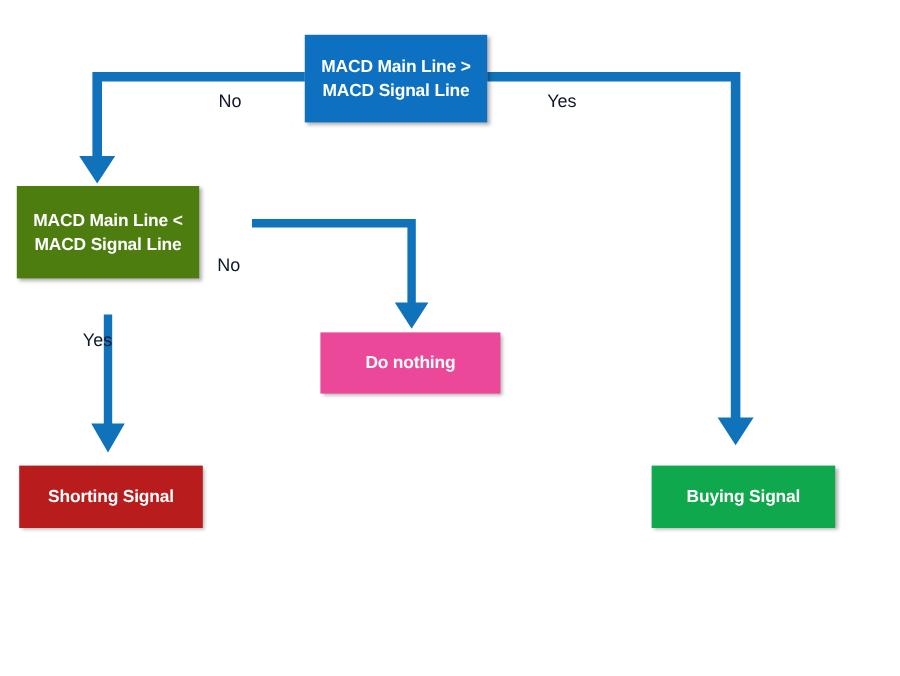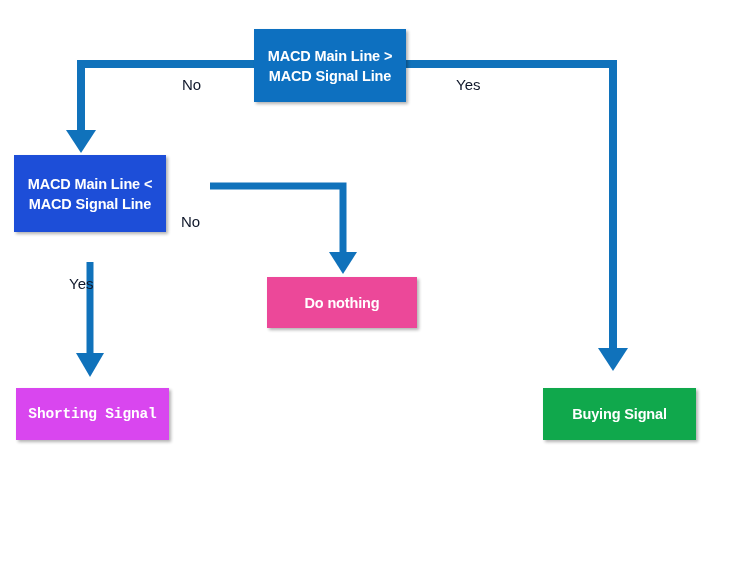--- a/index.html
+++ b/index.html
@@ -41,26 +41,26 @@
     box-sizing: border-box;
     display: flex;
     align-items: center;
     justify-content: center;
     text-align: center;
     color: #ffffff;
     font-weight: bold;
     font-size: 14.5px;
     line-height: 20px;
     letter-spacing: -0.15px;
-    padding: 16px 6px;
+    padding: 0 6px;
     box-shadow: 2px 2px 3px rgba(0,0,0,0.30);
   }
   .node.blue  { background: #0d70c0; }
   .node.red   { background: #fa0000; }
-  .node.green { background: #10a84c; align-items: flex-end; }
+  .node.green { background: #10a84c; }
 
   #node-decision-main { left: 254px; top: 29px;  width: 152px; height: 73px; }
   #node-decision-sec  { left: 14px;  top: 155px; width: 152px; height: 77px; }
   #node-do-nothing    { left: 267px; top: 277px; width: 150px; height: 51px; }
   #node-shorting      { left: 16px;  top: 388px; width: 153px; height: 52px; }
   #node-buying        { left: 543px; top: 388px; width: 153px; height: 52px; }
 
   
   .edge-label {
     position: absolute;
@@ -112,29 +112,29 @@
     <g>
       <path d="M 90,262 L 90,363" fill="none" stroke="#1072bb" stroke-width="7" stroke-linecap="butt" stroke-linejoin="miter"></path>
       <polygon points="90,377 76,353 104,353" fill="#1072bb"></polygon>
     </g>
   </svg>
 
   <div class="node blue" id="node-decision-main" style="background: rgb(13, 112, 192);">
     <span>MACD Main Line &gt; MACD Signal Line</span>
   </div>
 
-  <div class="node blue" id="node-decision-sec" style="background: #1d4ed8;">
+  <div class="node blue" id="node-decision-sec" style="background: #4d7c0f;">
     <span>MACD Main Line &lt; MACD Signal Line</span>
   </div>
 
   <div class="node blue" id="node-do-nothing" style="background: #ec4899;">
     <span>Do nothing</span>
   </div>
 
-  <div class="node red" id="node-shorting" style="background: #d946ef; font-family: Liberation Mono, monospace;">
+  <div class="node red" id="node-shorting" style="background: #b91c1c;">
     <span>Shorting Signal</span>
   </div>
 
   <div class="node green" id="node-buying" style="background: rgb(16, 168, 76);">
     <span>Buying Signal</span>
   </div>
 
   <div class="edge-label" id="label-no-left">No</div>
 
   <div class="edge-label" id="label-yes-right">Yes</div>

